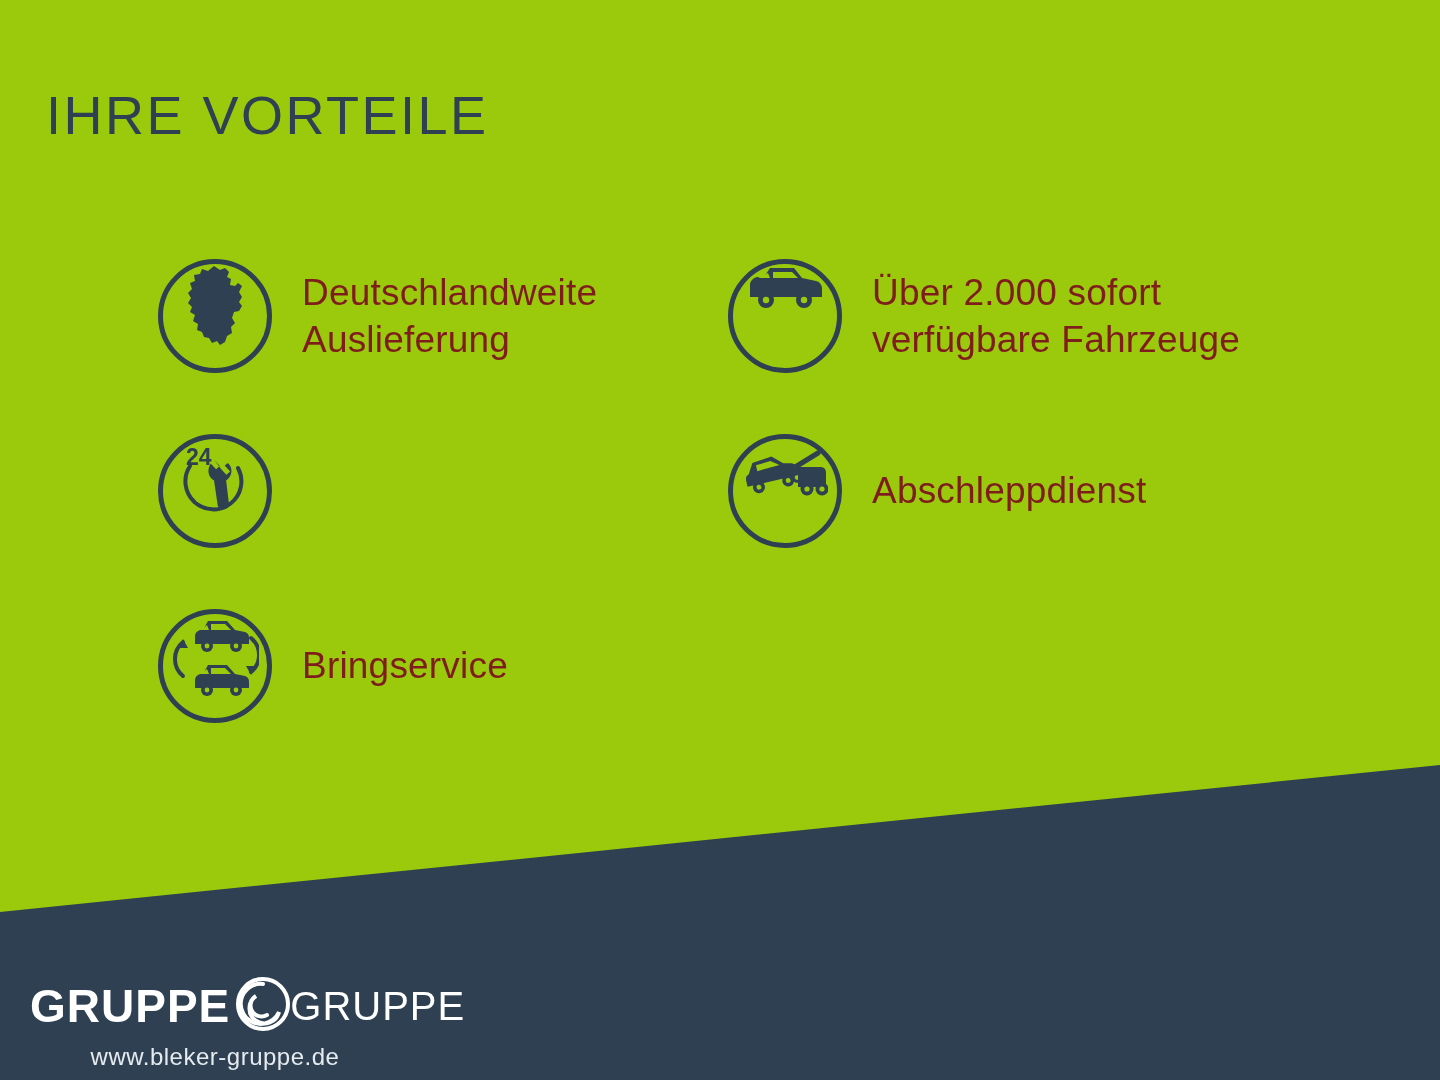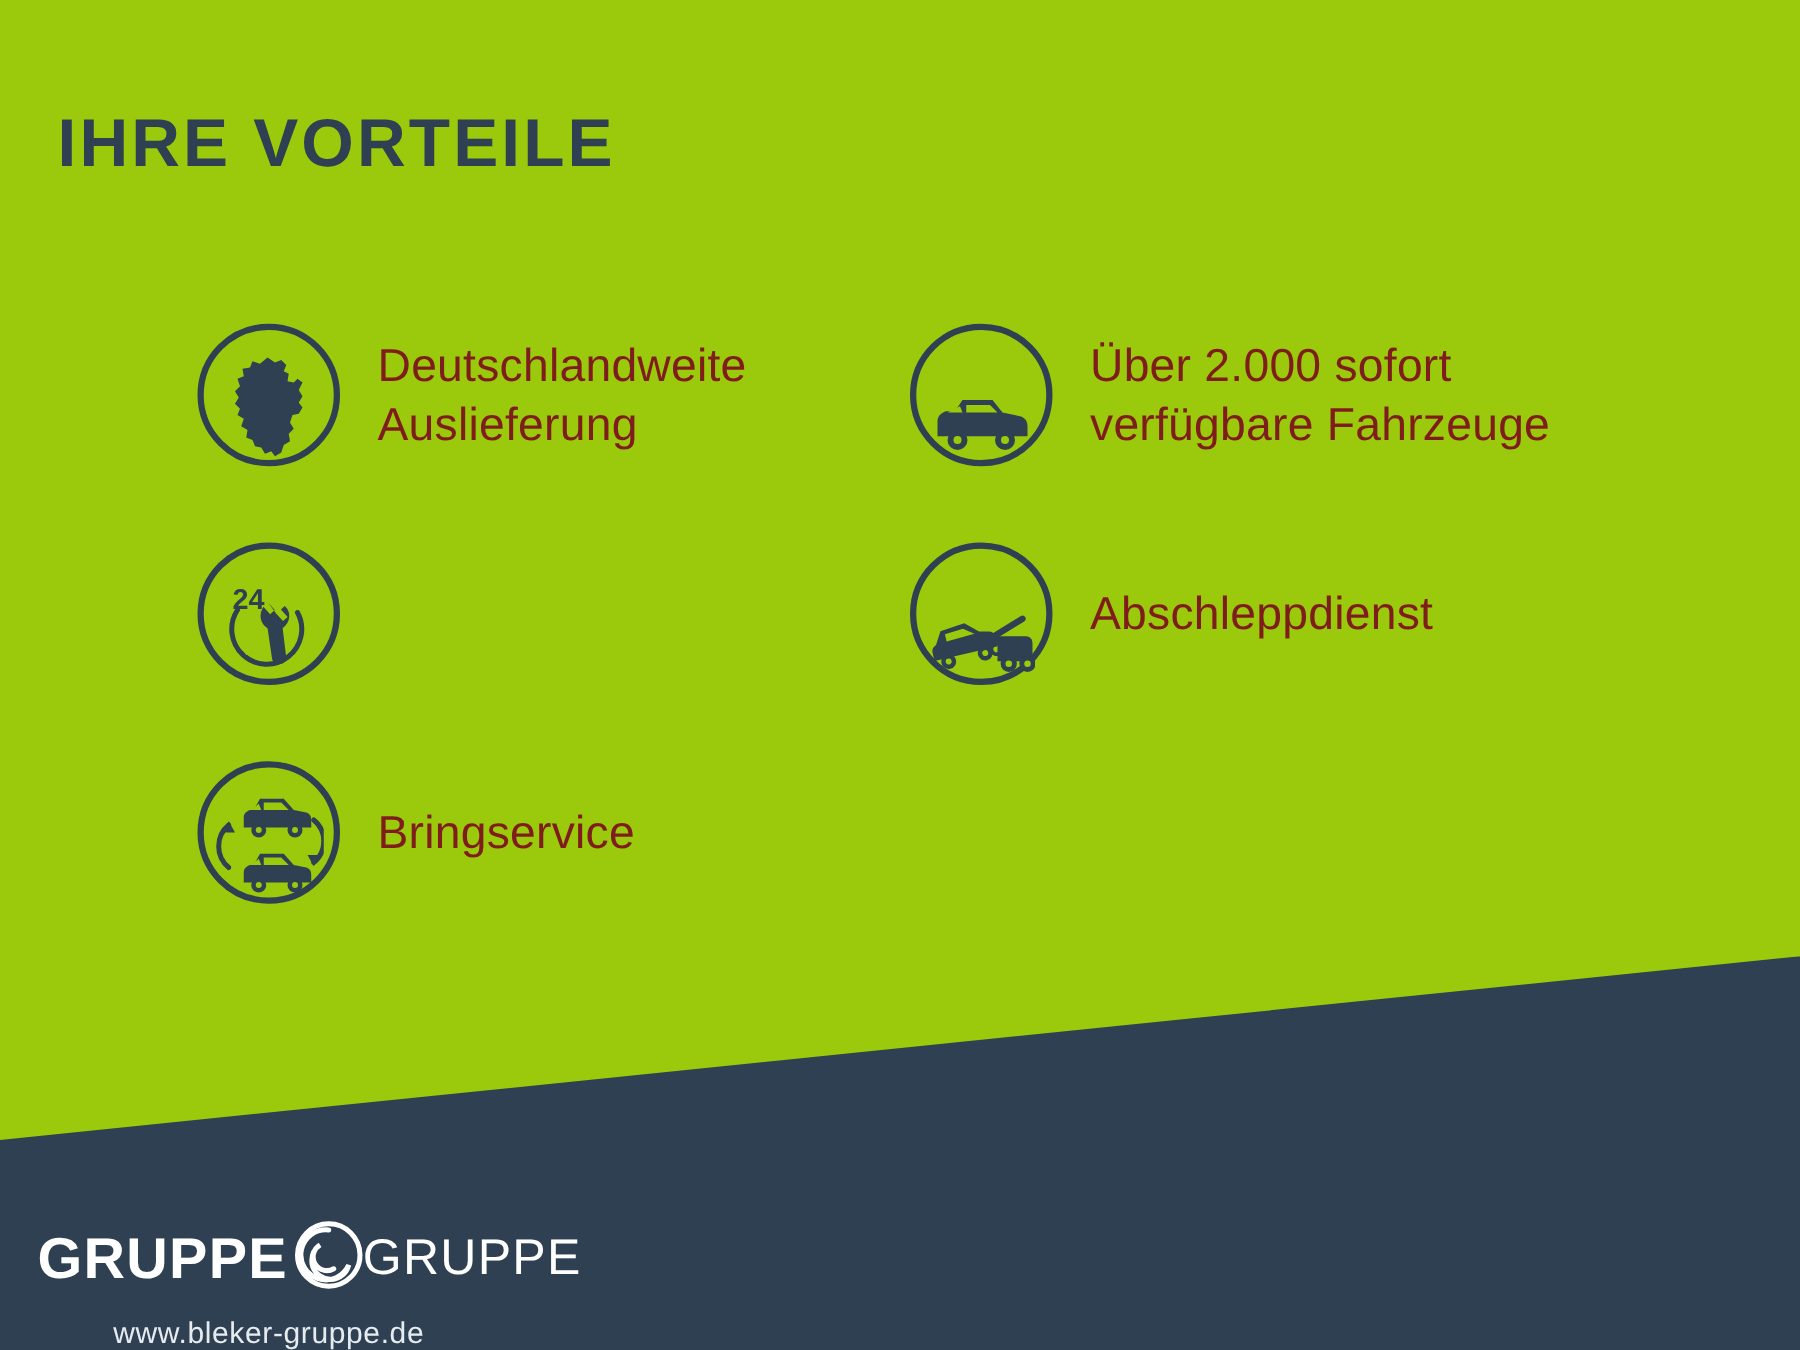--- a/index.html
+++ b/index.html
@@ -30,21 +30,21 @@
     height: 1080px;
     background: #2E4052;
     clip-path: polygon(0 912px, 1440px 765px, 1440px 1080px, 0 1080px);
   }
   
   .title {
     position: absolute;
     left: 46px;
     top: 88px;
     font-size: 54px;
-    font-weight: 700;
+    font-weight: 400;
     letter-spacing: 2.5px;
     color: #2E4052;
     line-height: 1;
     white-space: nowrap;
   }
   
   .benefits {
     position: absolute;
     left: 158px;
     top: 228px;
@@ -59,21 +59,21 @@
     align-items: center;
     gap: 30px;
   }
   .icon-circle {
     flex: 0 0 auto;
     width: 114px;
     height: 114px;
     border: 5px solid #2E4052;
     border-radius: 50%;
     display: flex;
-    align-items: flex-end;
+    align-items: flex-start;
     justify-content: center;
     box-sizing: border-box;
   }
   .icon-circle svg {
     display: block;
   }
   .benefit-label {
     font-size: 37px;
     line-height: 47px;
     color: #7f1d1d;
@@ -106,21 +106,21 @@
   }
   .logo-gruppe {
     font-size: 40px;
     font-weight: 400;
     letter-spacing: 1px;
     line-height: 1;
     color: #FFFFFF;
     margin-left: -4px;
   }
   .logo-url {
-    margin-top: 16px;
+    margin-top: 6px;
     text-align: center;
     width: 370px;
     font-size: 24px;
     letter-spacing: 0.5px;
     color: #E6EBEF;
   }
 </style>
 </head>
 <body>
 

